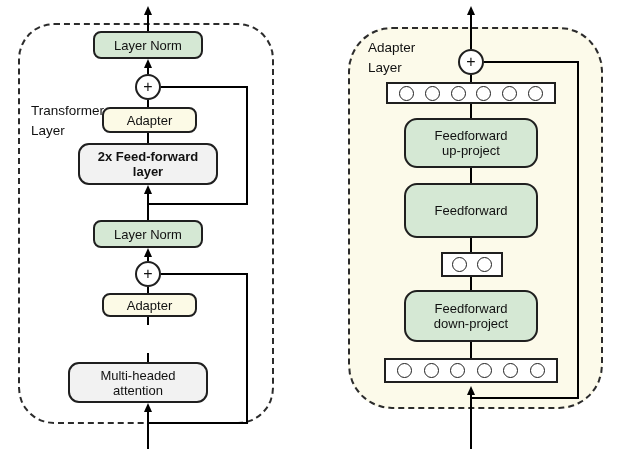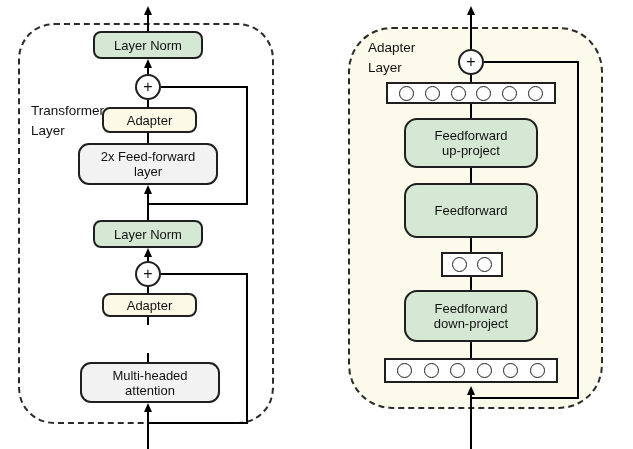--- a/index.html
+++ b/index.html
@@ -87,35 +87,35 @@
   </div>
 
   <div class="box green" style="left:93px;top:31px;width:110px;height:28px;">Layer Norm</div>
 
   <div class="plus" style="left:135px;top:74px;">
     <span>+</span>
   </div>
 
   <div class="box yellow" style="left:102px;top:107px;width:95px;height:26px;">Adapter</div>
 
-  <div class="box gray" style="left:78px;top:143px;width:140px;height:42px;border-radius:11px;">
+  <div class="box gray" style="left:78px;top:143px;width:140px;height:42px;border-radius:11px;font-weight:bold;">
     <span>2x Feed-forward</span>
     <span>layer</span>
   </div>
 
   <div class="box green" style="left:93px;top:220px;width:110px;height:28px;">Layer Norm</div>
 
   <div class="plus" style="left:135px;top:261px;">
     <span>+</span>
   </div>
 
   <div class="box yellow" style="left:102px;top:293px;width:95px;height:24px;">Adapter</div>
 
 
-  <div class="box gray" style="left:80px;top:362px;width:140px;height:41px;border-radius:11px;">
+  <div class="box gray" style="left:68px;top:362px;width:140px;height:41px;border-radius:11px;">
     <span>Multi-headed</span>
     <span>attention</span>
   </div>
 
   <div class="outer-label" style="left:368px;top:38px;">
     <span>Adapter</span>
     <span>Layer</span>
   </div>
 
   <div class="plus" style="left:458px;top:49px;">

